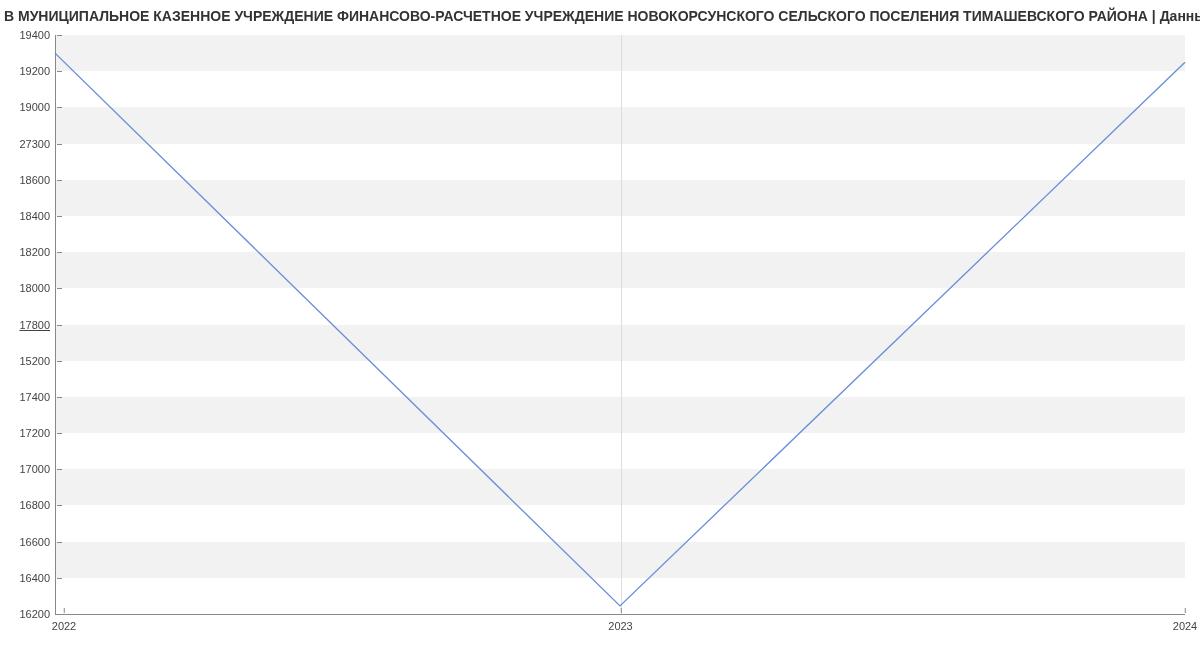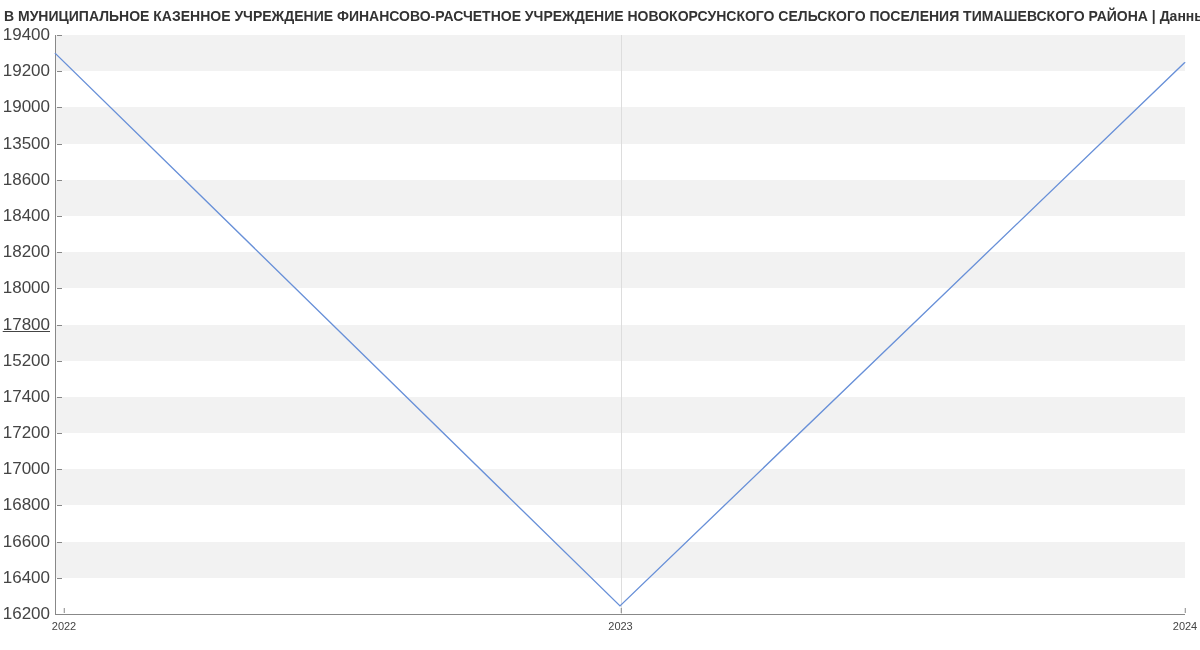--- a/index.html
+++ b/index.html
@@ -44,21 +44,21 @@
       position: absolute;
       top: 0;
       height: 100%;
       width: 1px;
       background: #ddd;
     }
     .ytick {
       position: absolute;
       right: 100%;
       transform: translateY(-50%);
-      font-size: 17px;
+      font-size: 11px;
       color: #444;
       padding-right: 6px;
       white-space: nowrap;
     }
     .ytick::after {
       content: "";
       position: absolute;
       right: -6px;
       top: 50%;
       width: 5px;
@@ -116,21 +116,21 @@
       <div class="grid-band" style="top: 50%; height: 6.25%;"></div>
       <div class="ytick" style="top: 56.25%;">15200</div>
       <div class="ytick" style="top: 50%; text-decoration: underline;">17800</div>
       <div class="grid-band" style="top: 37.5%; height: 6.25%;"></div>
       <div class="ytick" style="top: 43.75%;">18000</div>
       <div class="ytick" style="top: 37.5%;">18200</div>
       <div class="grid-band" style="top: 25%; height: 6.25%;"></div>
       <div class="ytick" style="top: 31.25%;">18400</div>
       <div class="ytick" style="top: 25%;">18600</div>
       <div class="grid-band" style="top: 12.5%; height: 6.25%;"></div>
-      <div class="ytick" style="top: 18.75%;">13500</div>
+      <div class="ytick" style="top: 18.75%;">27300</div>
       <div class="ytick" style="top: 12.5%;">19000</div>
       <div class="grid-band" style="top: 0%; height: 6.25%;"></div>
       <div class="ytick" style="top: 6.25%;">19200</div>
       <div class="ytick" style="top: 0%;">19400</div>
       <div class="xtick" style="left: 0%; margin-left: 8px;">2022</div>
       <div class="vgrid" style="left: 50%;"></div>
       <div class="xtick" style="left: 50%; text-align: right;">2023</div>
       <div class="xtick" style="left: 100%;">2024</div>
     </div>
   <svg class="line-svg" id="svg" preserveAspectRatio="none" viewBox="0 0 1000 1000">

